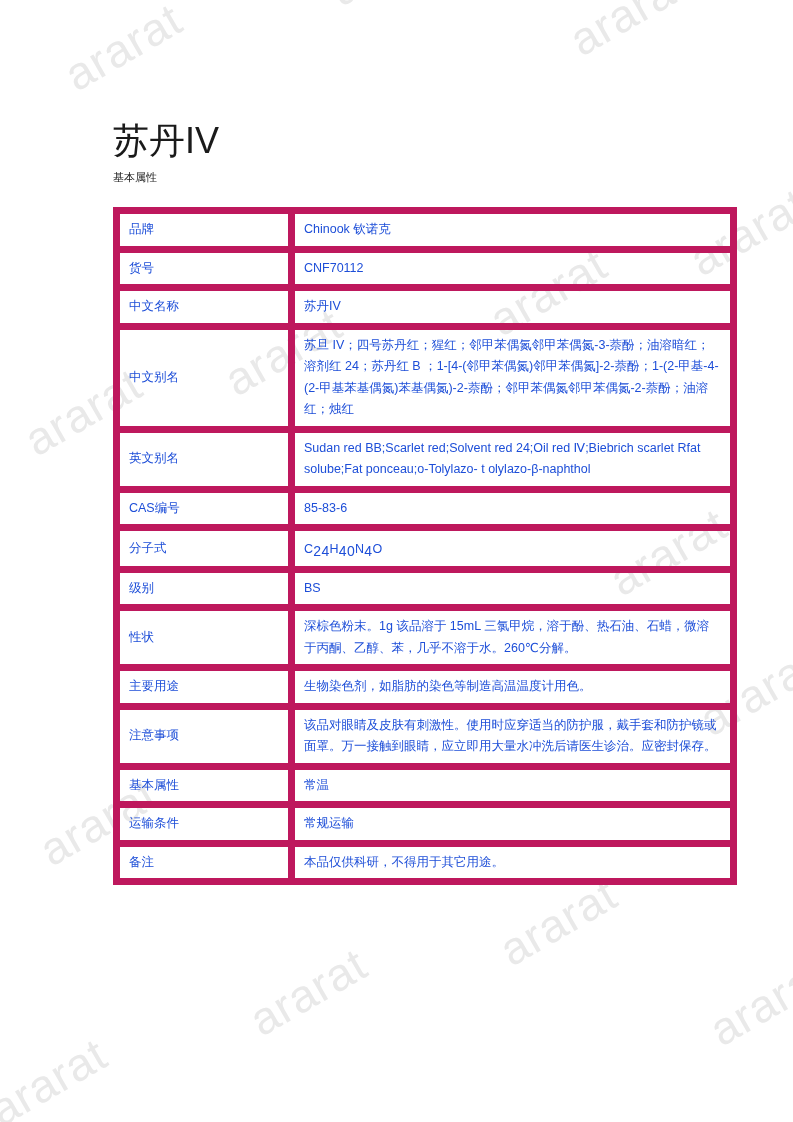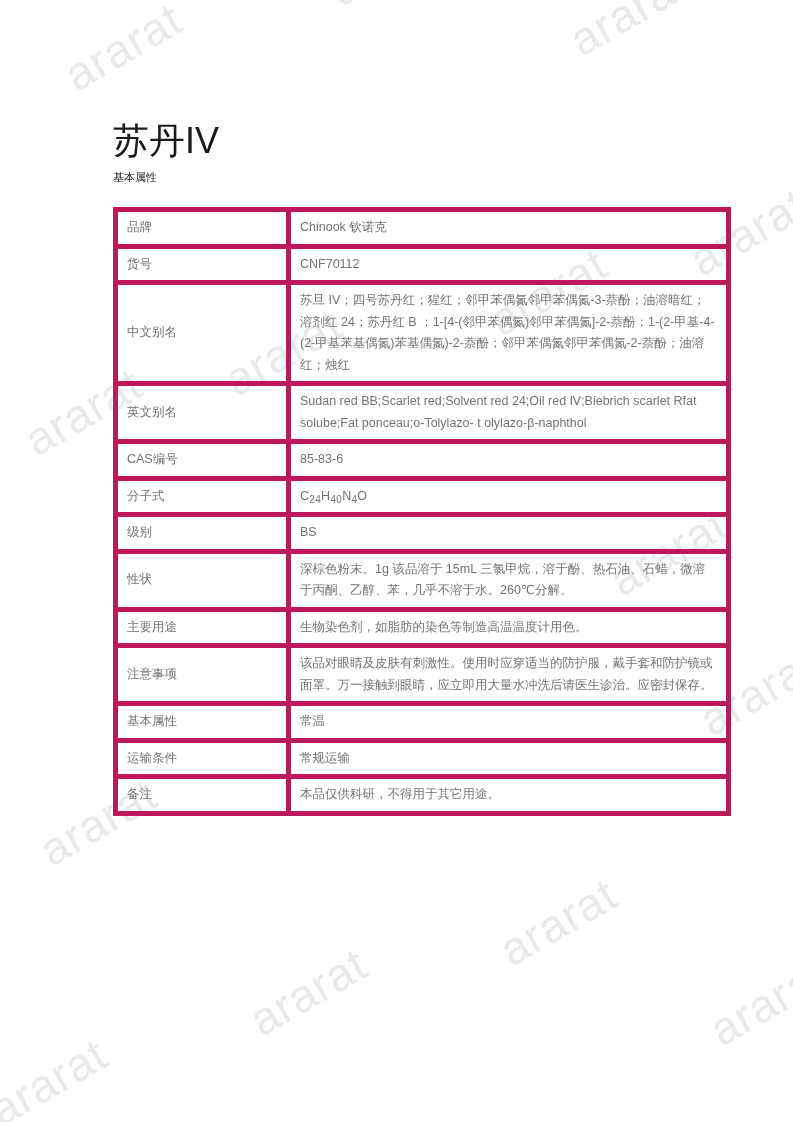--- a/index.html
+++ b/index.html
@@ -65,37 +65,37 @@
   table.props {
     position: absolute;
     left: 113px;
     top: 207px;
     width: 569px;
     border-collapse: collapse;
     table-layout: fixed;
     background: transparent;
   }
   table.props td {
-    border: 5px solid #be185d;
+    border: 7px solid #be185d;
     font-size: 12.5px;
-    color: #737373;
+    color: #1d4ed8;
     padding: 5px 9px;
     vertical-align: middle;
     line-height: 1.72;
     background: transparent;
   }
   td.key {
     width: 150px;
   }
   td.val {
     width: 417px;
     margin-left: 28px;
   }
   .val sub {
-    font-size: 10px;
+    font-size: 14px;
     vertical-align: baseline;
     position: relative;
     top: 3px;
   }
   .formula {
     letter-spacing: 0.3px;
   }
 </style>
 </head>
 <body>
@@ -129,20 +129,24 @@
       <tr>
         <td class="key">品牌</td>
         <td class="val">Chinook  钦诺克</td>
       </tr>
 
       <tr>
         <td class="key">货号</td>
         <td class="val">CNF70112</td>
       </tr>
 
+      <tr>
+        <td class="key">中文名称</td>
+        <td class="val">苏丹IV</td>
+      </tr>
 
       <tr>
         <td class="key">中文别名</td>
         <td class="val">苏旦 IV；四号苏丹红；猩红；邻甲苯偶氮邻甲苯偶氮-3-萘酚；油溶暗红；溶剂红 24；苏丹红 B ；1-[4-(邻甲苯偶氮)邻甲苯偶氮]-2-萘酚；1-(2-甲基-4-(2-甲基苯基偶氮)苯基偶氮)-2-萘酚；邻甲苯偶氮邻甲苯偶氮-2-萘酚；油溶红；烛红</td>
       </tr>
 
 
       <tr>
         <td class="key">英文别名</td>
         <td class="val">Sudan red BB;Scarlet red;Solvent red 24;Oil red Ⅳ;Biebrich scarlet Rfat solube;Fat ponceau;o-Tolylazo- t olylazo-β-naphthol</td>

